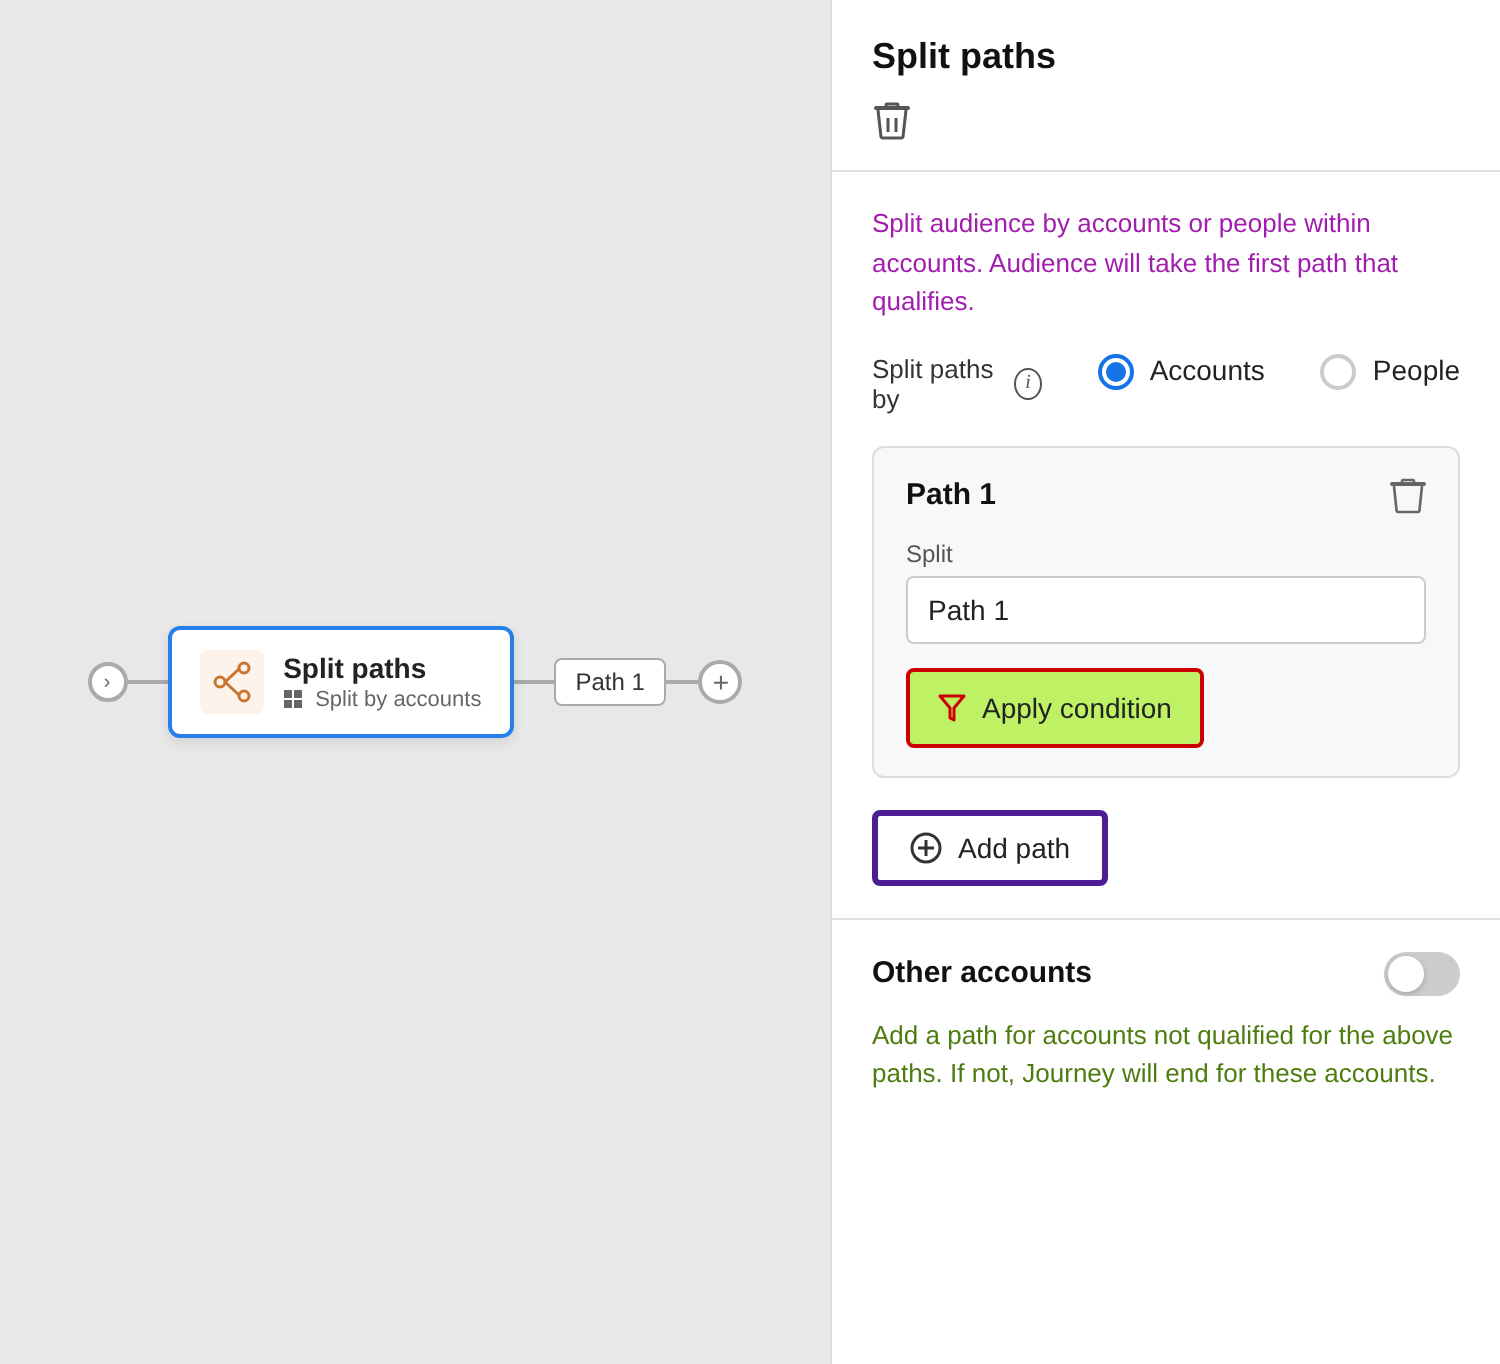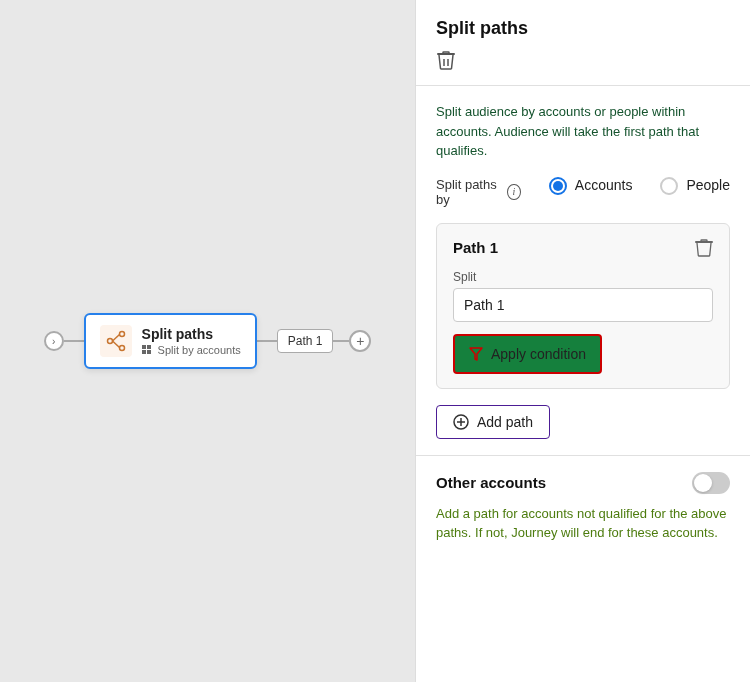--- a/index.html
+++ b/index.html
@@ -157,21 +157,21 @@
 
     .panel-body {
       padding: 16px 20px;
       display: flex;
       flex-direction: column;
       gap: 16px;
     }
 
     .description-text {
       font-size: 13px;
-      color: #14532d;
+      color: #a21caf;
       line-height: 1.5;
     }
 
     .split-by-section {
       display: flex;
       flex-direction: row;
       gap: 28px;
     }
 
     .split-by-label {
@@ -276,35 +276,35 @@
       outline: none;
     }
 
     .apply-condition-btn {
       display: flex;
       align-items: center;
       gap: 8px;
       padding: 10px 14px;
       border: 2px solid #c00;
       border-radius: 4px;
-      background: #15803d;
+      background: #bef264;
       cursor: pointer;
       font-size: 14px;
       color: #222;
       font-weight: 500;
       width: fit-content;
     }
 
     
     .add-path-btn {
       display: flex;
       align-items: center;
       gap: 8px;
       padding: 8px 16px;
-      border: 1px solid #4c1d95;
+      border: 3px solid #4c1d95;
       border-radius: 4px;
       background: #fff;
       cursor: pointer;
       font-size: 14px;
       color: #222;
       width: fit-content;
     }
 
     .divider {
       height: 1px;

